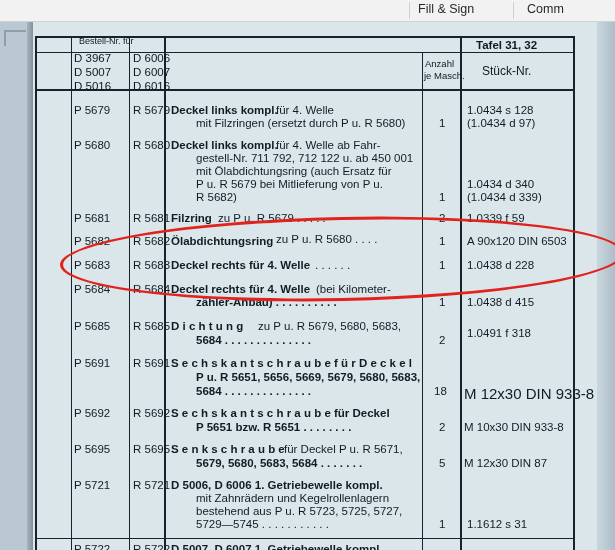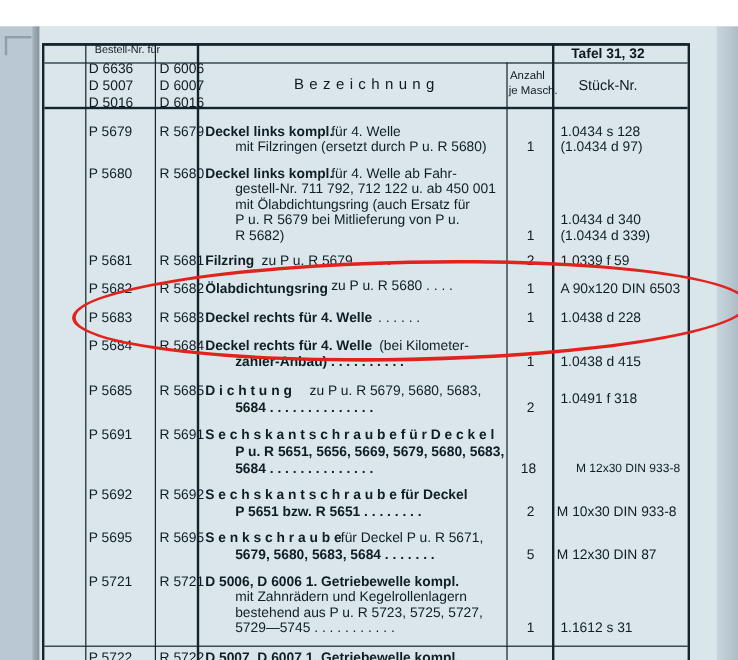--- a/index.html
+++ b/index.html
@@ -152,20 +152,26 @@
     border-radius: 50%;
     background: transparent;
     pointer-events: none;
   }
 </style>
 </head>
 <body>
 
 <div id="root">
 
+  <div class="toolbar">
+    <div class="tb-sep" style="left:409px;"></div>
+    <div class="tb-item" style="left:418px;">Fill &amp; Sign</div>
+    <div class="tb-sep" style="left:513px;"></div>
+    <div class="tb-item" style="left:527px;">Comm</div>
+  </div>
 
   <div class="scan">
 
     <div class="gutter-left">
       <div class="corner-mark"></div>
     </div>
     <div class="gutter-right"></div>
 
     <div class="tbl">
 
@@ -177,31 +183,30 @@
       <div class="vrule" style="left:389px; top:30px; height:498px;"></div>
       <div class="vrule thick" style="left:427px; top:14px; height:514px;"></div>
 
       <div class="hrule thick" style="top:14px;"></div>
       <div class="hrule" style="top:30px;"></div>
       <div class="hrule thick" style="top:67px;"></div>
       <div class="hrule" style="top:516px;"></div>
 
       <div class="hdr-small" style="left:46px; top:14px; font-size:9px;">Bestell-Nr. für</div>
 
-      <div class="hdr-small" style="left:41px; top:30px; font-size:11.5px;">D 6636</div>
+      <div class="hdr-small" style="left:41px; top:30px; font-size:11.5px;">D 3967</div>
       <div class="hdr-small" style="left:41px; top:44px; font-size:11.5px;">D 5007</div>
       <div class="hdr-small" style="left:41px; top:58px; font-size:11.5px;">D 5016</div>
 
       <div class="hdr-small" style="left:100px; top:30px; font-size:11.5px;">D 6006</div>
       <div class="hdr-small" style="left:100px; top:44px; font-size:11.5px;">D 6007</div>
       <div class="hdr-small" style="left:100px; top:58px; font-size:11.5px;">D 6016</div>
 
       <div class="hdr-small b" style="left:443px; top:17px; font-size:11.5px;">Tafel 31, 32</div>
 
-      <div class="hdr-small" style="left:212px; top:41px; font-size:12.5px; letter-spacing:.5px;">B e z e i c h n u n g</div>
       <div class="hdr-small" style="left:392px; top:36px; font-size:9.5px;">Anzahl</div>
       <div class="hdr-small" style="left:391px; top:48px; font-size:9.5px;">je Masch.</div>
       <div class="hdr-small" style="left:449px; top:42px; font-size:12px;">Stück-Nr.</div>
 
       <div>
         <div class="cell" style="left:41px; top:82px; font-size:11.5px;">P 5679</div>
         <div class="cell" style="left:100px; top:82px; font-size:11.5px;">R 5679</div>
         <div class="cell b" style="left:138px; top:82px; font-size:11.5px;">Deckel links kompl.</div>
         <div class="cell" style="left:243px; top:82px; font-size:11.5px;"> für 4. Welle</div>
         <div class="cell" style="left:163px; top:95px; font-size:11.5px;">mit Filzringen (ersetzt durch P u. R 5680)</div>
@@ -271,21 +276,21 @@
         <div class="cell" style="left:434px; top:305px; font-size:11.5px;">1.0491 f 318</div>
       </div>
 
       <div>
         <div class="cell" style="left:41px; top:335px; font-size:11.5px;">P 5691</div>
         <div class="cell" style="left:100px; top:335px; font-size:11.5px;">R 5691</div>
         <div class="cell b" style="left:138px; top:335px; font-size:11.5px;">S e c h s k a n t s c h r a u b e    f ü r    D e c k e l</div>
         <div class="cell b" style="left:163px; top:349px; font-size:11.5px;">P u. R 5651, 5656, 5669, 5679, 5680, 5683,</div>
         <div class="cell b" style="left:163px; top:363px; font-size:11.5px;">5684  .  .  .  .  .  .  .  .  .  .  .  .  .  .</div>
         <div class="cell" style="left:401px; top:363px; font-size:11.5px;">18</div>
-        <div class="cell" style="left:431px; top:363px; font-size:10px;margin-left:16px;">M 12x30 DIN 933-8</div>
+        <div class="cell" style="left:431px; top:363px; font-size:15px;">M 12x30 DIN 933-8</div>
       </div>
 
       <div>
         <div class="cell" style="left:41px; top:385px; font-size:11.5px;">P 5692</div>
         <div class="cell" style="left:100px; top:385px; font-size:11.5px;">R 5692</div>
         <div class="cell b" style="left:138px; top:385px; font-size:11.5px;">S e c h s k a n t s c h r a u b e   für Deckel</div>
         <div class="cell b" style="left:163px; top:399px; font-size:11.5px;">P 5651 bzw. R 5651  .  .  .  .  .  .  .  .</div>
         <div class="cell" style="left:406px; top:399px; font-size:11.5px;">2</div>
         <div class="cell" style="left:431px; top:399px; font-size:11.5px;">M 10x30 DIN 933-8</div>
       </div>

